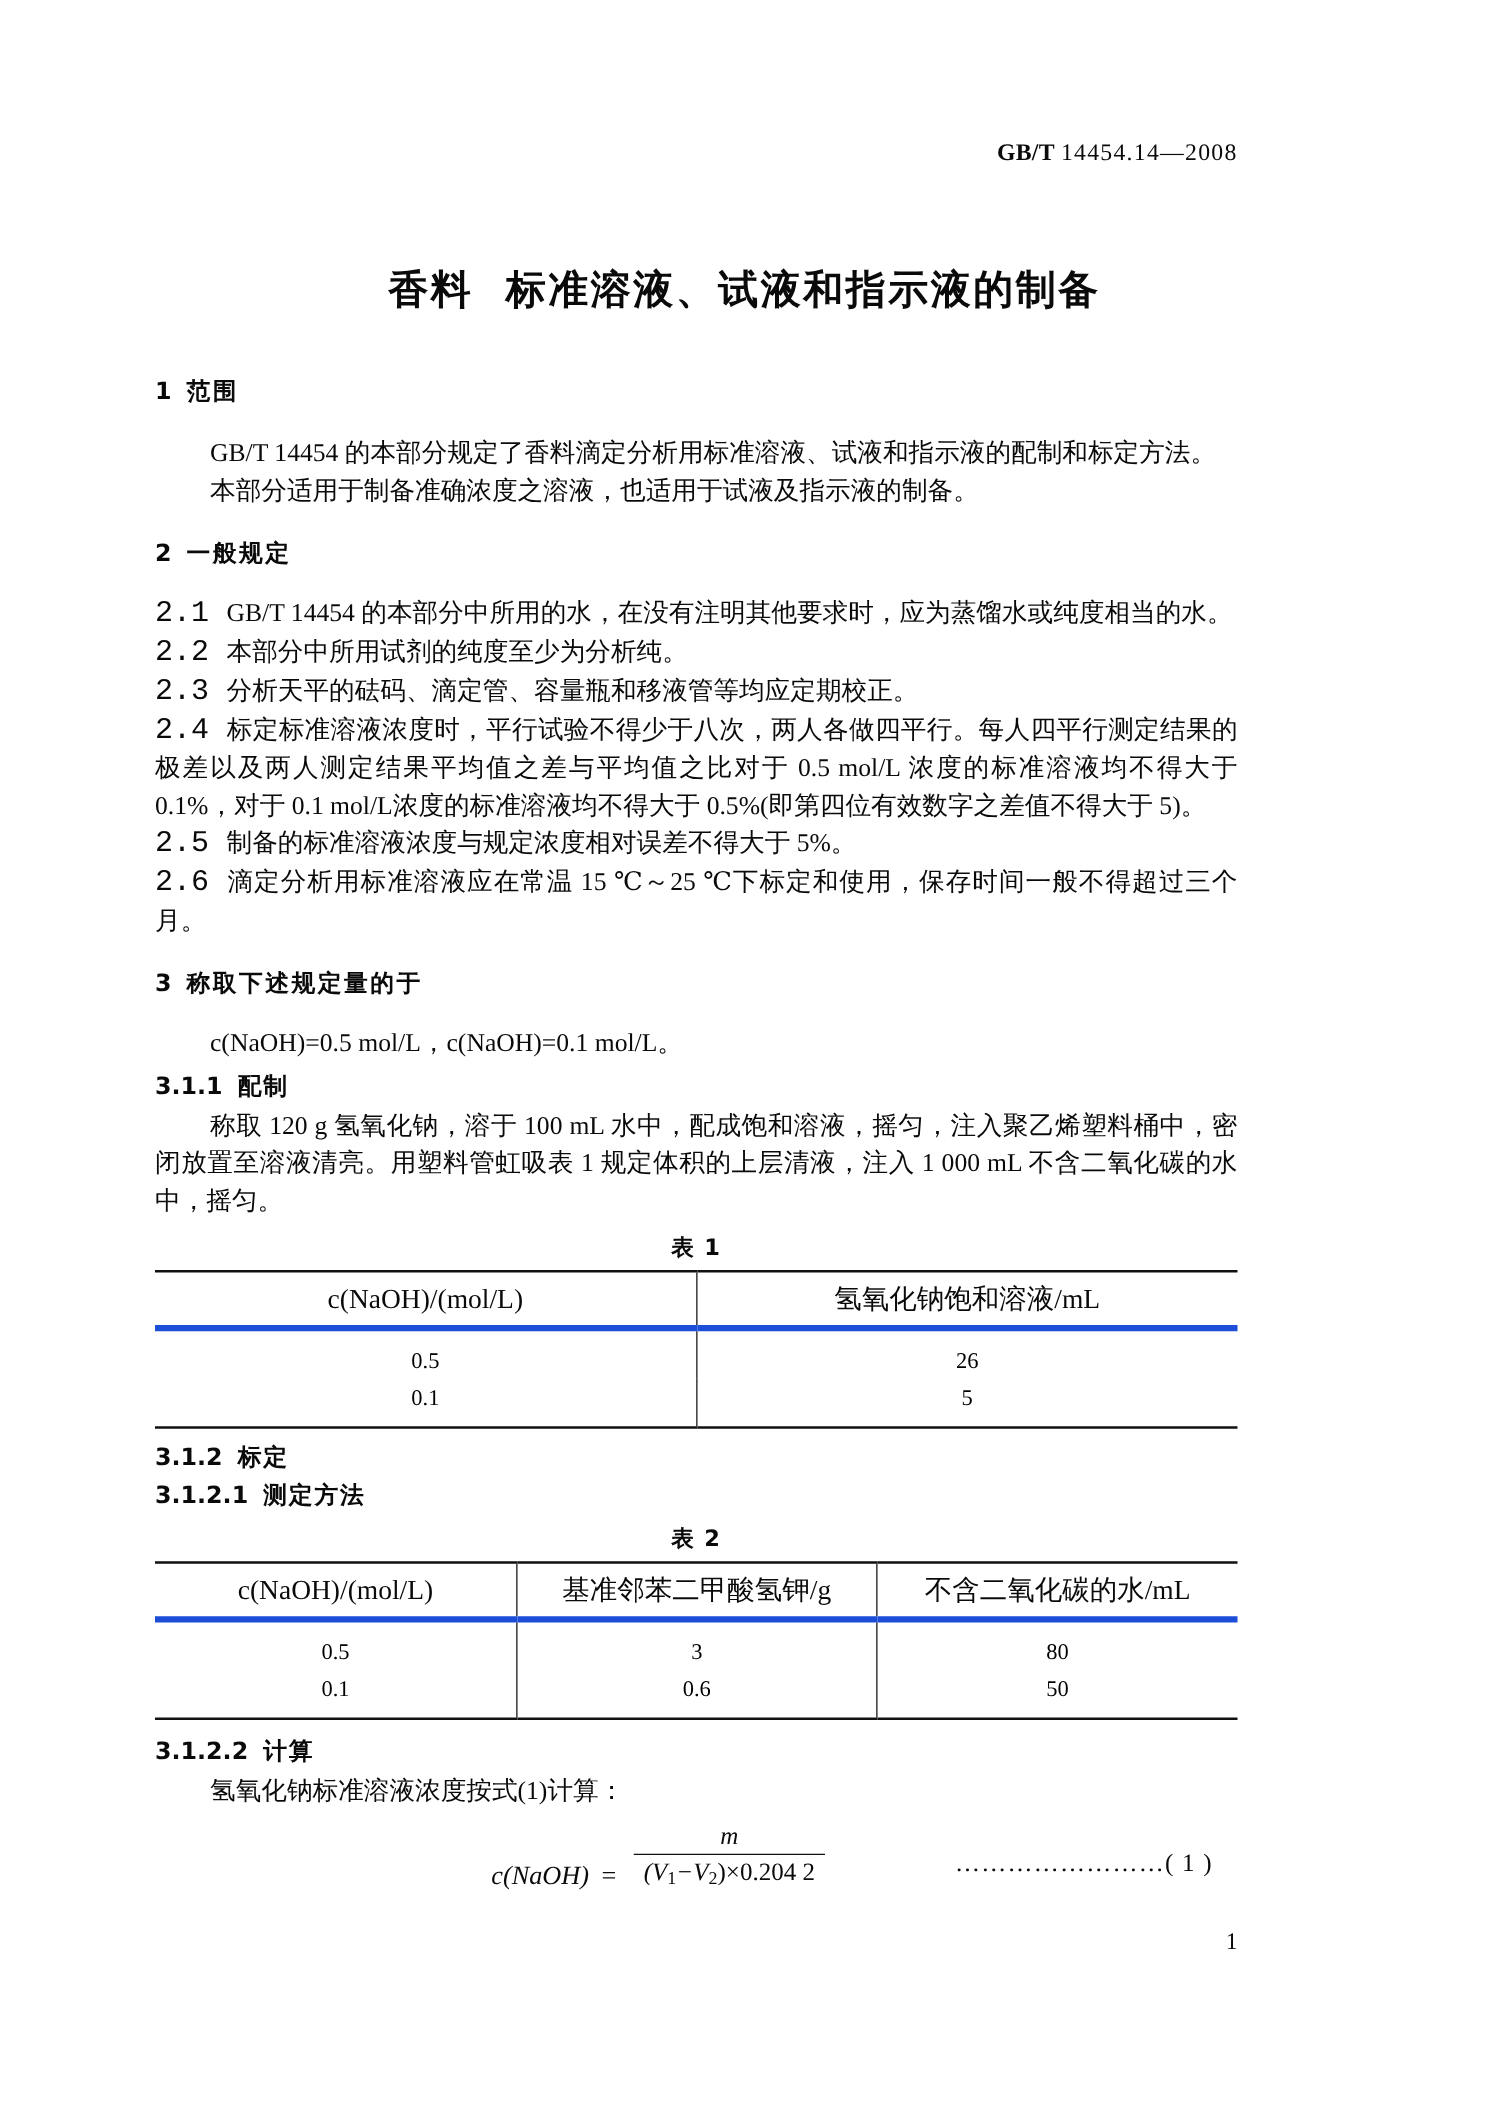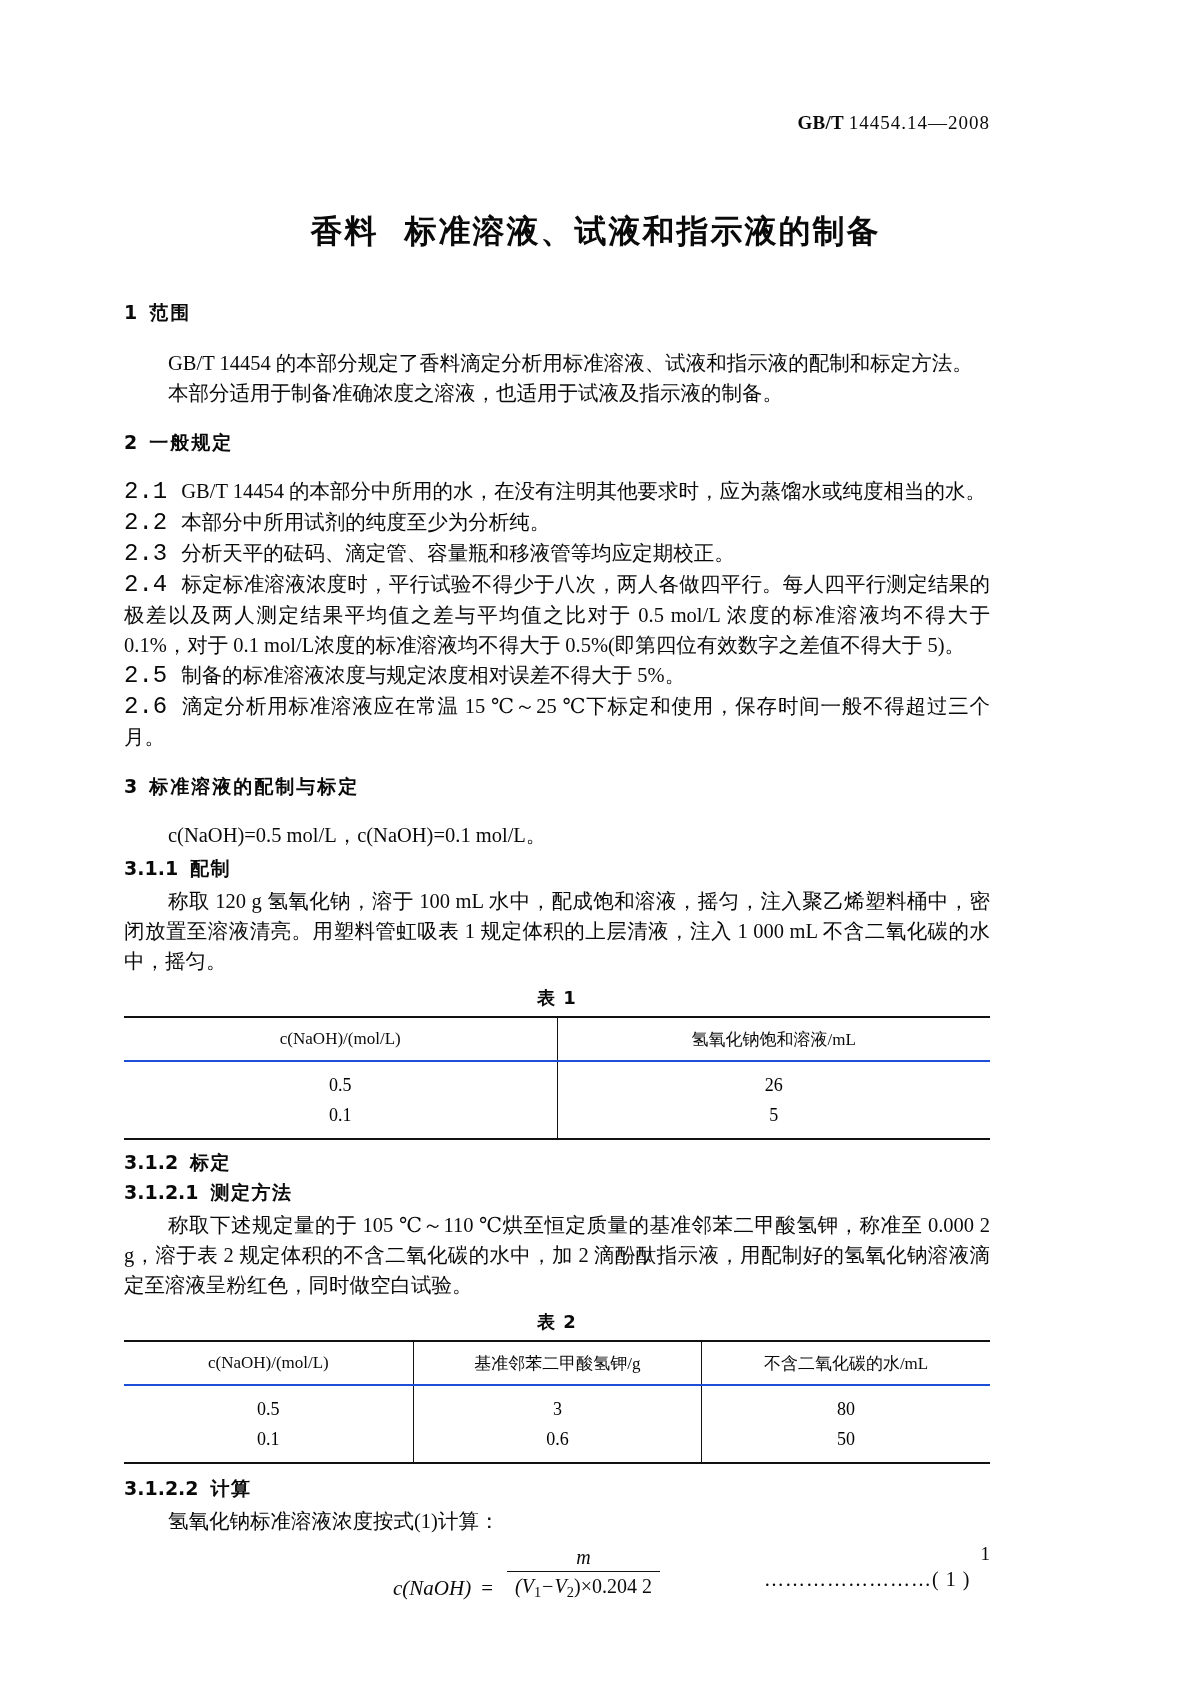--- a/index.html
+++ b/index.html
@@ -126,23 +126,23 @@
     table-layout: fixed;
     font-family: "Liberation Serif", "DejaVu Serif", serif;
   }
   table.gb td {
     text-align: center;
     font-size: 18px;
     padding: 0;
   }
   table.gb .hdr td {
     border-top: 2px solid #111;
-    border-bottom: 2px solid #1d4ed8;
+    border-bottom: 5px solid #1d4ed8;
     height: 42px;
-    font-size: 17px;
+    font-size: 22px;
   }
   table.gb .body-row td {
     height: 30px;
     color: #000000;
   }
   table.gb .body-first td { padding-top: 8px; }
   table.gb .body-last td { padding-bottom: 8px; border-bottom: 2px solid #111; }
   table.gb .vline { border-left: 1px solid #111; }
 
   
@@ -230,21 +230,21 @@
       <span class="cnum">2.4</span><span>标定标准溶液浓度时，平行试验不得少于八次，两人各做四平行。每人四平行测定结果的极差以及两人测定结果平均值之差与平均值之比对于 0.5 mol/L 浓度的标准溶液均不得大于 0.1%，对于 0.1 mol/L浓度的标准溶液均不得大于 0.5%(即第四位有效数字之差值不得大于 5)。</span>
     </p>
     <p class="clause">
       <span class="cnum">2.5</span><span>制备的标准溶液浓度与规定浓度相对误差不得大于 5%。</span>
     </p>
     <p class="clause">
       <span class="cnum">2.6</span><span>滴定分析用标准溶液应在常温 15 ℃～25 ℃下标定和使用，保存时间一般不得超过三个月。</span>
     </p>
 
     <div class="h1" style="margin-top:22px;margin-bottom:20px;">
-      <span class="num">3</span><span class="zh">标准溶液的配制与标定</span>
+      <span class="num">3</span><span class="zh">称取下述规定量的于</span>
     </div>
 
     <p class="para indent">c(NaOH)=0.5 mol/L，c(NaOH)=0.1 mol/L。</p>
 
     <div class="h2" style="margin-top:6px;margin-bottom:4px;">
       <span class="num">3.1.1</span><span class="zh">配制</span>
     </div>
     <p class="para indent">称取 120 g 氢氧化钠，溶于 100 mL 水中，配成饱和溶液，摇匀，注入聚乙烯塑料桶中，密闭放置至溶液清亮。用塑料管虹吸表 1 规定体积的上层清液，注入 1 000 mL 不含二氧化碳的水中，摇匀。</p>
 
     <div class="tbl-caption" style="margin-top:10px;margin-bottom:6px;">表 1</div>
@@ -269,21 +269,20 @@
       </tbody>
     </table>
 
     <div class="h2" style="margin-top:10px;margin-bottom:4px;">
       <span class="num">3.1.2</span><span class="zh">标定</span>
     </div>
 
     <div class="h2" style="margin-bottom:4px;">
       <span class="num">3.1.2.1</span><span class="zh">测定方法</span>
     </div>
-    <p class="para indent">称取下述规定量的于 105 ℃～110 ℃烘至恒定质量的基准邻苯二甲酸氢钾，称准至 0.000 2 g，溶于表 2 规定体积的不含二氧化碳的水中，加 2 滴酚酞指示液，用配制好的氢氧化钠溶液滴定至溶液呈粉红色，同时做空白试验。</p>
 
     <div class="tbl-caption" style="margin-top:10px;margin-bottom:6px;">表 2</div>
     <table class="gb">
       <colgroup>
           <col style="width:33.4%">
           <col style="width:33.3%">
           <col style="width:33.3%">
         </colgroup>
       <tbody>
         <tr class="hdr">

